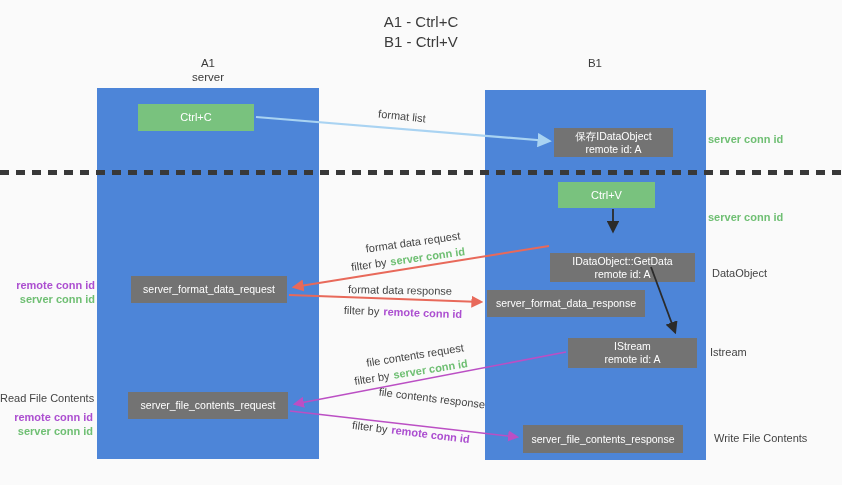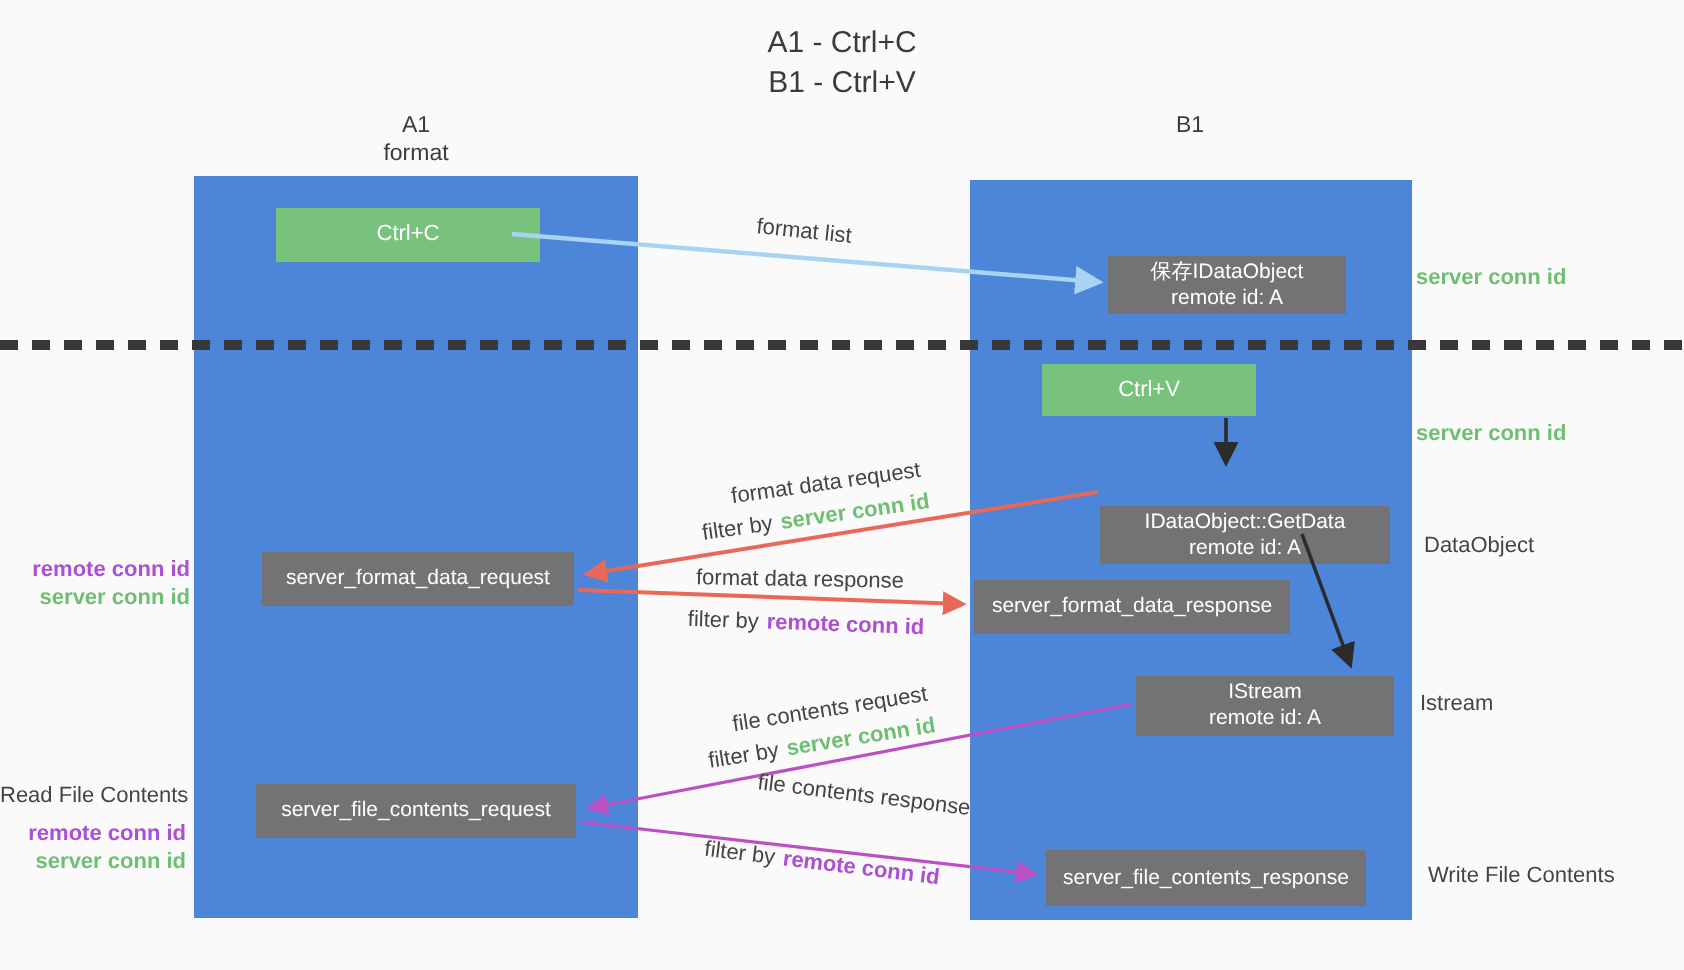--- a/index.html
+++ b/index.html
@@ -35,23 +35,23 @@
     background:repeating-linear-gradient(90deg,#383838 0 9px,transparent 9px 16px);
   }
   
   .node{
     position:absolute;z-index:3;
     display:flex;flex-direction:column;align-items:center;justify-content:center;
     color:#fff;font-size:10.5px;line-height:13px;text-align:center;white-space:nowrap;
   }
   .node.green{background:#79c27e;}
   .node.orange{background:#737373;}
-  #ctrl-c{left:138px;top:104px;width:132px;height:27px;font-size:11px;}
+  #ctrl-c{left:138px;top:104px;width:116px;height:27px;font-size:11px;}
   #save-idataobject{left:554px;top:128px;width:119px;height:29px;}
-  #ctrl-v{left:521px;top:182px;width:107px;height:26px;font-size:11px;}
+  #ctrl-v{left:558px;top:182px;width:97px;height:26px;font-size:11px;}
   #getdata{left:550px;top:253px;width:145px;height:29px;}
   #format-req{left:131px;top:276px;width:156px;height:27px;}
   #format-resp{left:487px;top:290px;width:158px;height:27px;}
   #istream{left:568px;top:338px;width:129px;height:30px;}
   #file-req{left:128px;top:392px;width:160px;height:27px;}
   #file-resp{left:523px;top:425px;width:160px;height:28px;}
   
   .side{
     position:absolute;z-index:5;font-size:11px;line-height:13px;white-space:nowrap;
   }
@@ -72,21 +72,21 @@
 
 <div class="stage">
 
   <div class="title">
     <div>A1 - Ctrl+C</div>
     <div>B1 - Ctrl+V</div>
   </div>
 
   <div class="colhead left">
     <div>A1</div>
-    <div>format</div>
+    <div>server</div>
   </div>
   <div class="colhead right">
     <div>B1</div>
   </div>
 
   <div class="column left"></div>
   <div class="column right"></div>
 
   <div class="dashline"></div>
 

